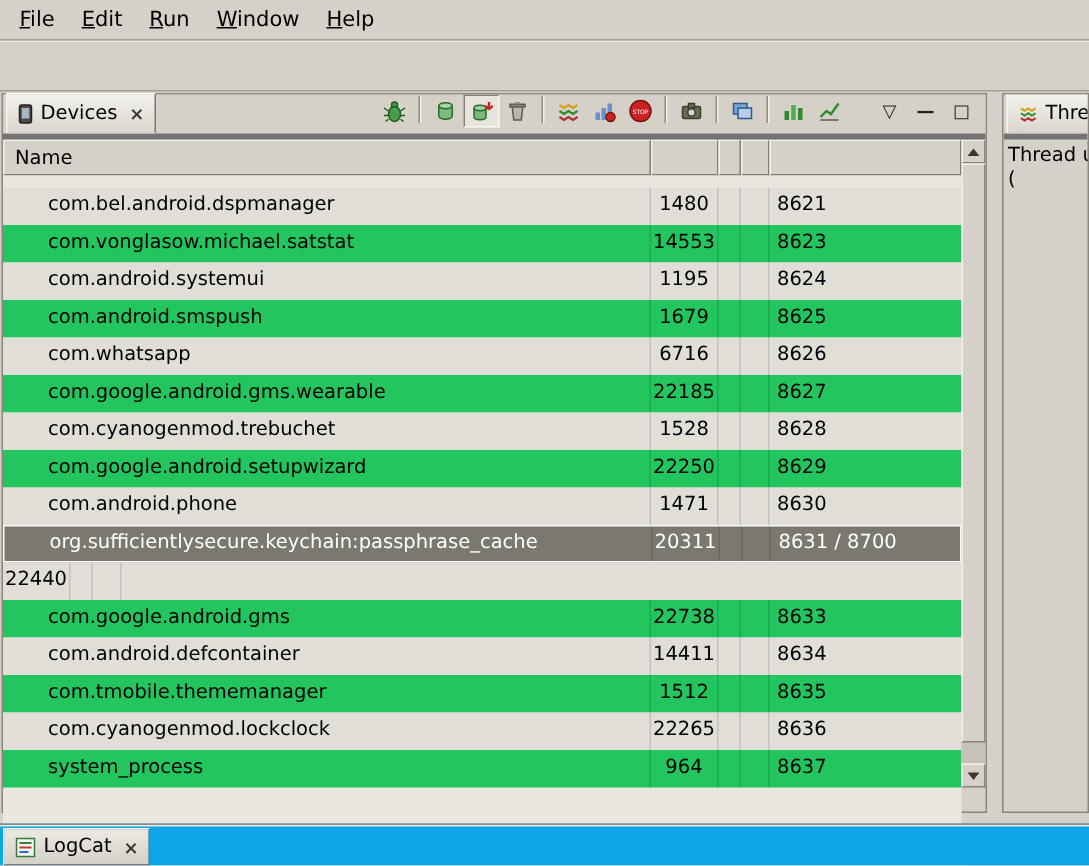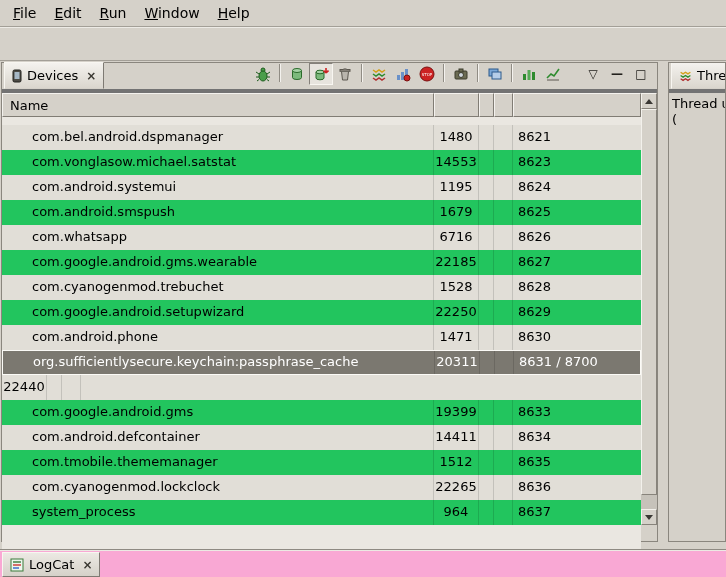--- a/index.html
+++ b/index.html
@@ -72,21 +72,21 @@
   .corner { width:16px; height:16px; background:#d5d1c9; }
   .tri-up    { width:0; height:0; border-left:4px solid transparent; border-right:4px solid transparent; border-bottom:5px solid #3a3834; }
   .tri-down  { width:0; height:0; border-left:4px solid transparent; border-right:4px solid transparent; border-top:5px solid #3a3834; }
   .tri-left  { width:0; height:0; border-top:4px solid transparent; border-bottom:4px solid transparent; border-right:5px solid #3a3834; }
   .tri-right { width:0; height:0; border-top:4px solid transparent; border-bottom:4px solid transparent; border-left:5px solid #3a3834; }
   
   .threads-msg { padding:3px 3px; }
   .threads-msg div { line-height:16px; font-size:13px; white-space:nowrap; }
   
   .logcat-bar { position:absolute; top:549px; left:0; width:726px; height:28px;
-    background:#f9a8d4; border-top:1px solid #8e8a82; box-shadow:inset 0 1px 0 #ece9e3; }
+    background:#0ea5e9; border-top:1px solid #8e8a82; box-shadow:inset 0 1px 0 #ece9e3; }
   .logcat-tab { position:absolute; top:2px; left:2px; height:25px; display:flex; align-items:center; gap:5px;
     padding:0 7px; background:linear-gradient(#ece9e3,#d5d1c9);
     border:1px solid; border-color:#f8f6f1 #7e7a73 #7e7a73 #f8f6f1; }
 </style>
 </head>
 <body>
 
 <div class="menubar">
     <div class="menu-item"><u>F</u>ile</div>
     <div class="menu-item"><u>E</u>dit</div>
@@ -318,21 +318,21 @@
             <div class="c c-b"></div>
             <div class="c c-port">8631 / 8700</div>
           </div>
           <div class="trow">
             <div class="c c-pid">22440</div>
             <div class="c c-a"></div>
             <div class="c c-b"></div>
           </div>
           <div class="trow alt">
             <div class="c c-name">com.google.android.gms</div>
-            <div class="c c-pid">19399</div>
+            <div class="c c-pid">22738</div>
             <div class="c c-a"></div>
             <div class="c c-b"></div>
             <div class="c c-port">8633</div>
           </div>
           <div class="trow">
             <div class="c c-name">com.android.defcontainer</div>
             <div class="c c-pid">14411</div>
             <div class="c c-a"></div>
             <div class="c c-b"></div>
             <div class="c c-port">8634</div>

